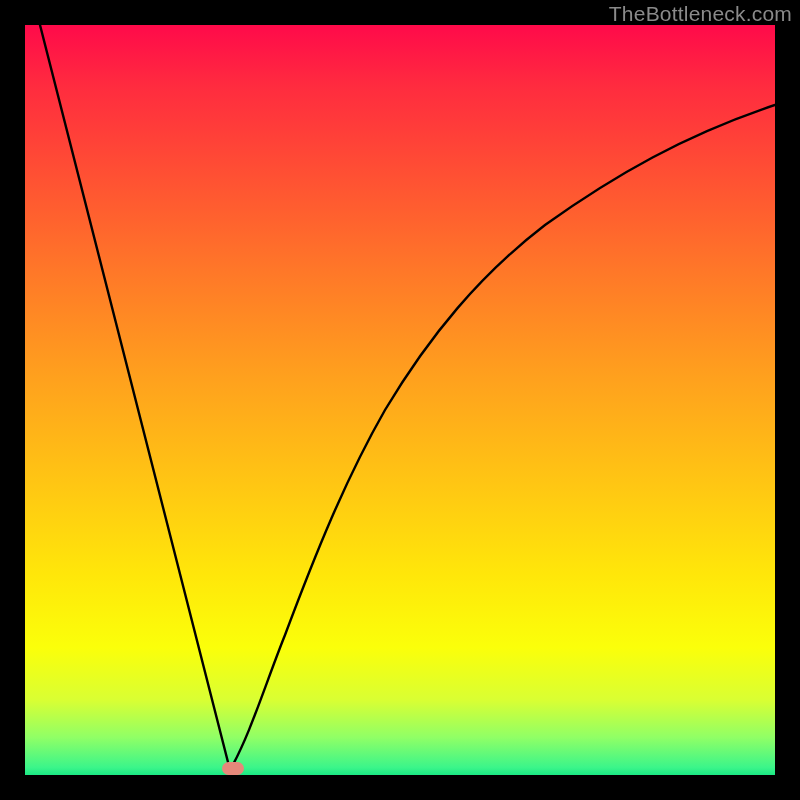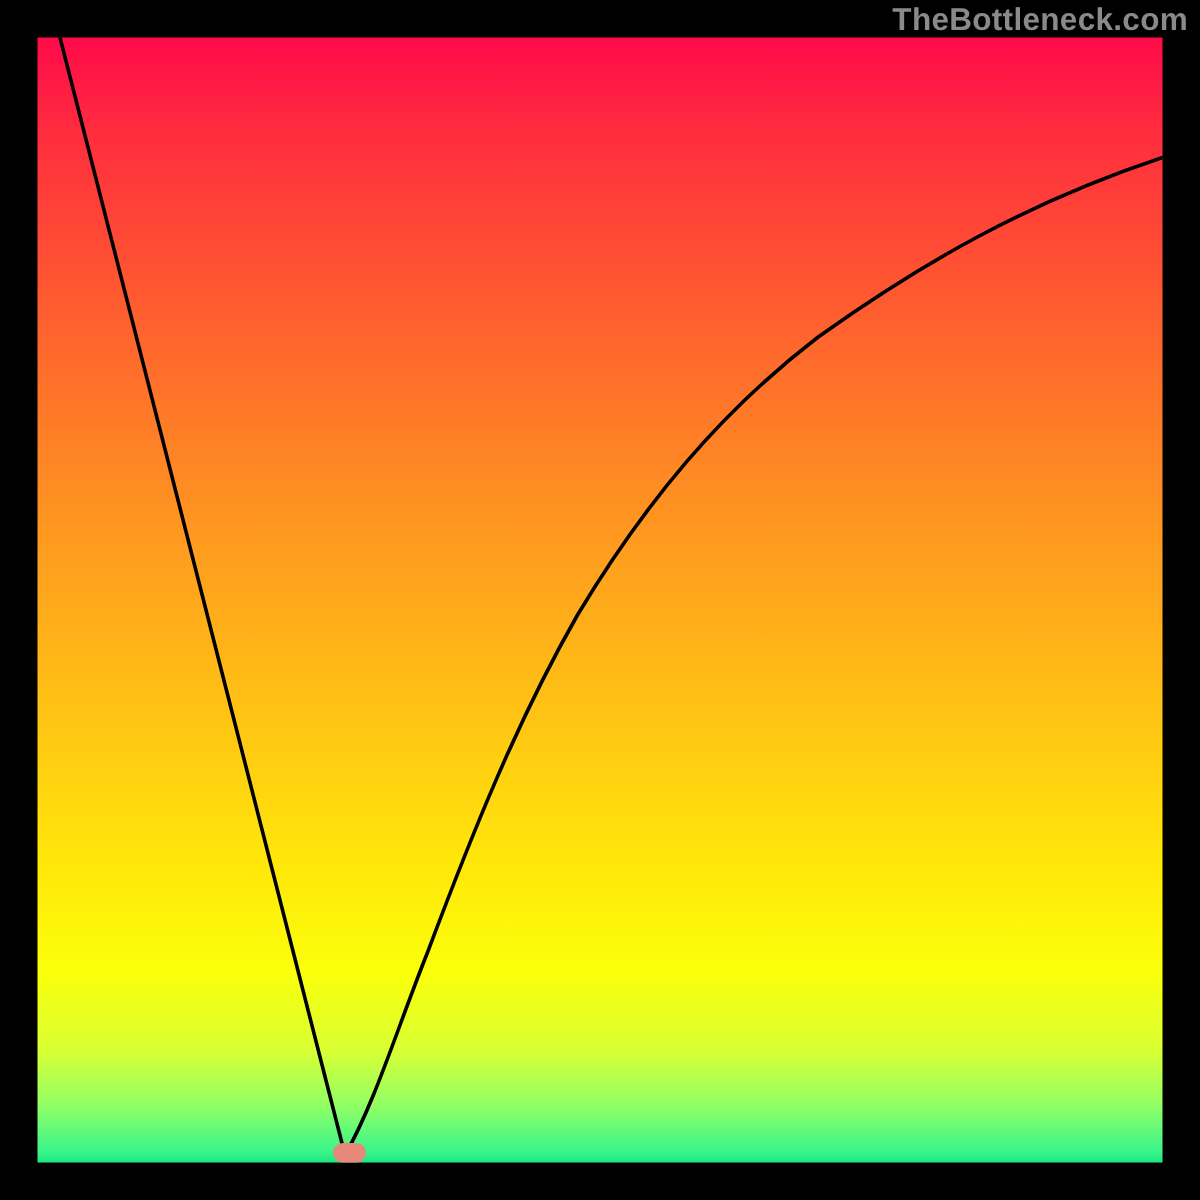--- a/index.html
+++ b/index.html
@@ -30,21 +30,21 @@
       #3bf58a 99%,
       #1be884 100%
     );
   }
   .attribution {
     position: absolute;
     top: 2px;
     right: 8px;
     font-family: Arial, Helvetica, sans-serif;
     font-size: 21px;
-    font-weight: bold;
+    font-weight: normal;
     color: #8a8a8a;
     letter-spacing: 0.2px;
   }
   svg.curve {
     position: absolute;
     left: 0;
     top: 0;
     width: 750px;
     height: 750px;
   }

